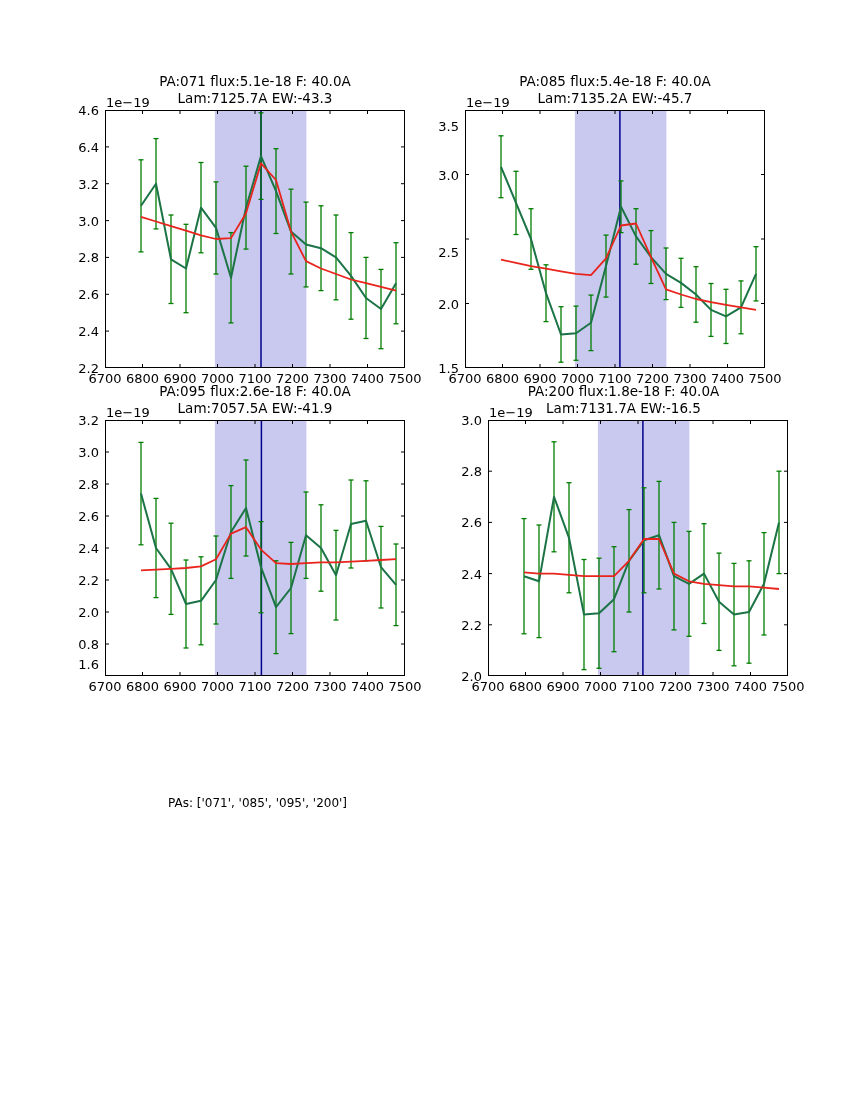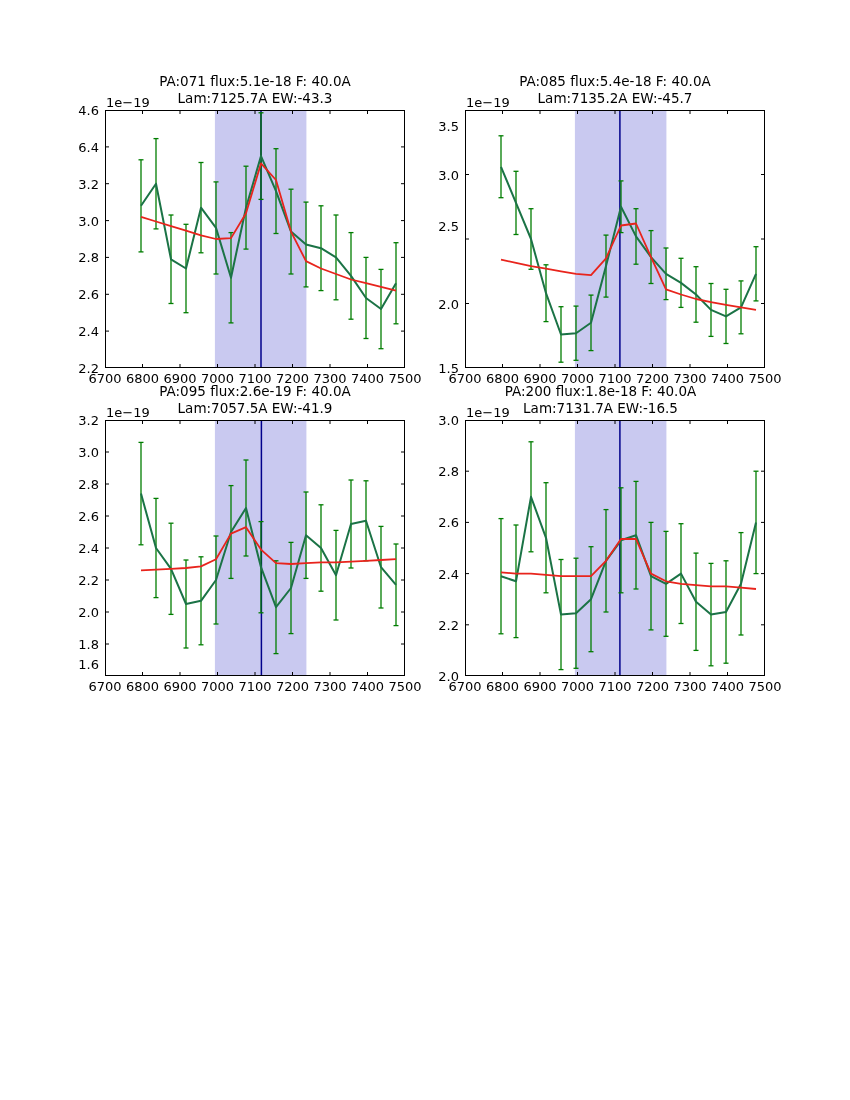--- a/index.html
+++ b/index.html
@@ -279,29 +279,29 @@
         <div class="xtick" style="left: 37.5px; top: 261px;">6800</div>
         <div class="xtick" style="left: 75px; top: 261px;">6900</div>
         <div class="xtick" style="left: 112.5px; top: 261px;">7000</div>
         <div class="xtick" style="left: 150px; top: 261px;">7100</div>
         <div class="xtick" style="left: 187.5px; top: 261px;">7200</div>
         <div class="xtick" style="left: 225px; top: 261px;">7300</div>
         <div class="xtick" style="left: 262.5px; top: 261px;">7400</div>
         <div class="xtick" style="left: 300px; top: 261px;">7500</div>
         <div class="ytick" style="left: -6px; top: 258px;">1.5</div>
         <div class="ytick" style="left: -6px; top: 193.5px;">2.0</div>
-        <div class="ytick" style="left: -6px; top: 116px;">2.5</div>
+        <div class="ytick" style="left: -6px; top: 142px;">2.5</div>
         <div class="ytick" style="left: -6px; top: 64.5px;">3.0</div>
         <div class="ytick" style="left: -6px; top: 16px;">3.5</div>
       </div>
   </div>
 
   <div class="subplot" style="left: 105px; top: 420px; width: 300px; height: 256px;">
     <div class="plot-title">
-      <div>PA:095 flux:2.6e-19 F: 40.0A</div>
+      <div>PA:095 flux:2.6e-18 F: 40.0A</div>
       <div>Lam:7057.5A EW:-41.9</div>
     </div>
     <div class="offset-label">1e−19</div>
     <div class="axes-svg"><svg width="300" height="256" xmlns="http://www.w3.org/2000/svg">
           <rect x="109.9" y="0" width="91.5" height="256" fill="#c9c9f0"></rect>
           <line x1="156.4" x2="156.4" y1="0" y2="256" stroke="#00008b" stroke-width="1.5"></line>
           <line x1="36.0" x2="36.0" y1="22.4" y2="124.8" stroke="#007d00" stroke-width="1.3"></line>
           <line x1="33.5" x2="38.5" y1="22.4" y2="22.4" stroke="#007d00" stroke-width="1.3"></line>
           <line x1="33.5" x2="38.5" y1="124.8" y2="124.8" stroke="#007d00" stroke-width="1.3"></line>
           <line x1="51.0" x2="51.0" y1="78.4" y2="177.6" stroke="#007d00" stroke-width="1.3"></line>
@@ -399,32 +399,32 @@
         <div class="xtick" style="left: 0px; top: 259px;">6700</div>
         <div class="xtick" style="left: 37.5px; top: 259px;">6800</div>
         <div class="xtick" style="left: 75px; top: 259px;">6900</div>
         <div class="xtick" style="left: 112.5px; top: 259px;">7000</div>
         <div class="xtick" style="left: 150px; top: 259px;">7100</div>
         <div class="xtick" style="left: 187.5px; top: 259px;">7200</div>
         <div class="xtick" style="left: 225px; top: 259px;">7300</div>
         <div class="xtick" style="left: 262.5px; top: 259px;">7400</div>
         <div class="xtick" style="left: 300px; top: 259px;">7500</div>
         <div class="ytick" style="left: -6px; top: 244px;">1.6</div>
-        <div class="ytick" style="left: -6px; top: 224px;">1.8</div>
+        <div class="ytick" style="left: -6px; top: 224px;">0.8</div>
         <div class="ytick" style="left: -6px; top: 192px;">2.0</div>
         <div class="ytick" style="left: -6px; top: 160px;">2.2</div>
         <div class="ytick" style="left: -6px; top: 128px;">2.4</div>
         <div class="ytick" style="left: -6px; top: 96px;">2.6</div>
         <div class="ytick" style="left: -6px; top: 64px;">2.8</div>
         <div class="ytick" style="left: -6px; top: 32px;">3.0</div>
         <div class="ytick" style="left: -6px; top: 0px;">3.2</div>
       </div>
   </div>
 
-  <div class="subplot" style="left: 465px; top: 420px; width: 271px; height: 256px;">
+  <div class="subplot" style="left: 488px; top: 420px; width: 271px; height: 256px;">
     <div class="plot-title">
       <div>PA:200 flux:1.8e-18 F: 40.0A</div>
       <div>Lam:7131.7A EW:-16.5</div>
     </div>
     <div class="offset-label">1e−19</div>
     <div class="axes-svg"><svg width="300" height="256" xmlns="http://www.w3.org/2000/svg">
           <rect x="109.9" y="0" width="91.5" height="256" fill="#c9c9f0"></rect>
           <line x1="154.9" x2="154.9" y1="0" y2="256" stroke="#00008b" stroke-width="1.5"></line>
           <line x1="36.0" x2="36.0" y1="98.6" y2="213.8" stroke="#007d00" stroke-width="1.3"></line>
           <line x1="33.5" x2="38.5" y1="98.6" y2="98.6" stroke="#007d00" stroke-width="1.3"></line>
@@ -527,17 +527,18 @@
         <div class="ytick" style="left: -6px; top: 256px;">2.0</div>
         <div class="ytick" style="left: -6px; top: 204.8px;">2.2</div>
         <div class="ytick" style="left: -6px; top: 153.6px;">2.4</div>
         <div class="ytick" style="left: -6px; top: 102.4px;">2.6</div>
         <div class="ytick" style="left: -6px; top: 51.2px;">2.8</div>
         <div class="ytick" style="left: -6px; top: 0px;">3.0</div>
       </div>
   </div>
 
   <div id="summary">
+    <div class="summary-line">PAs: ['071', '085', '095', '200']</div>
     
     
   </div>
 
 </div>
 
 </body></html>

